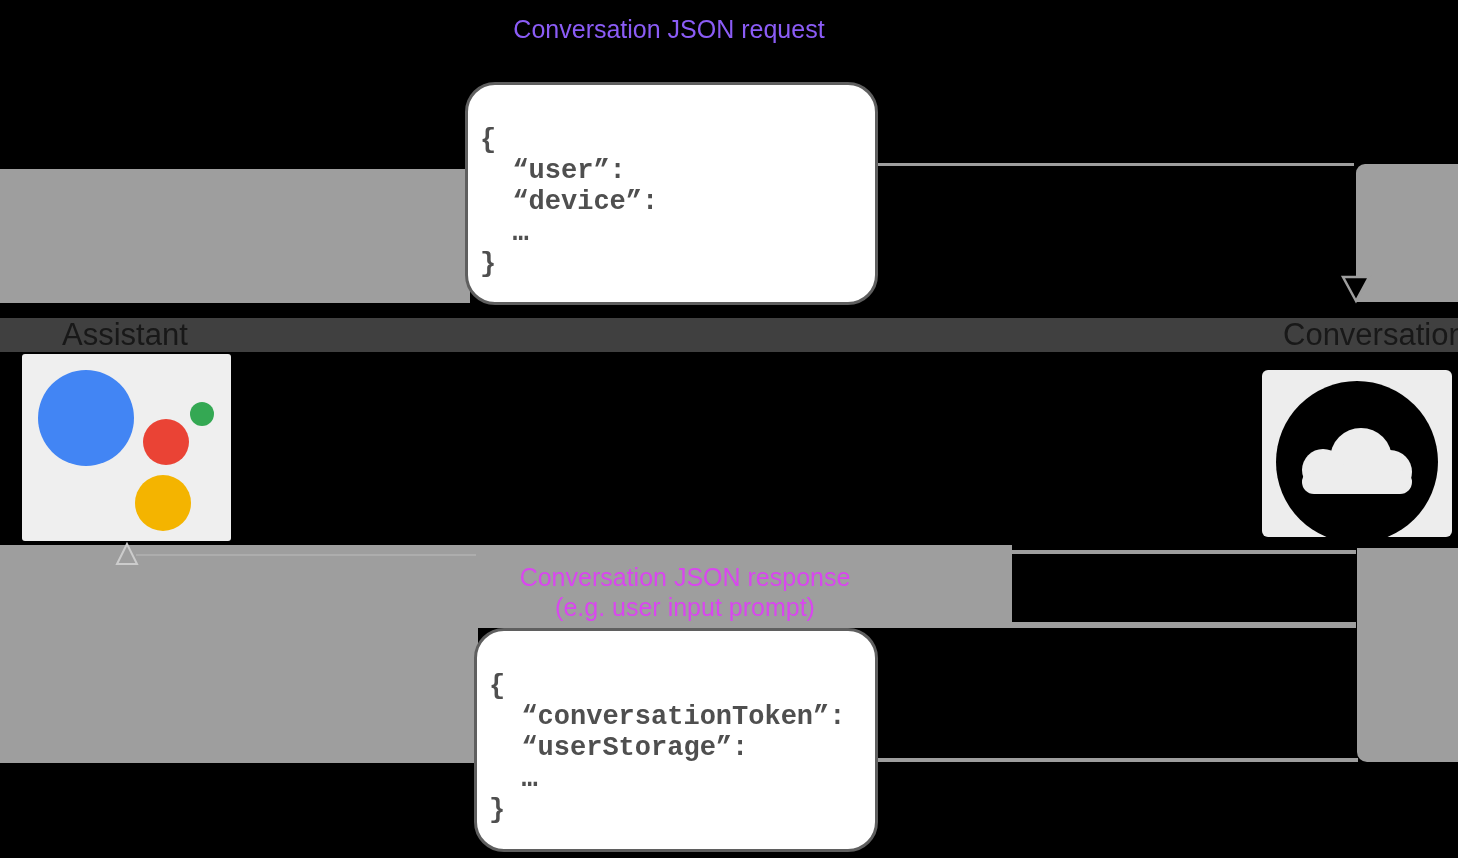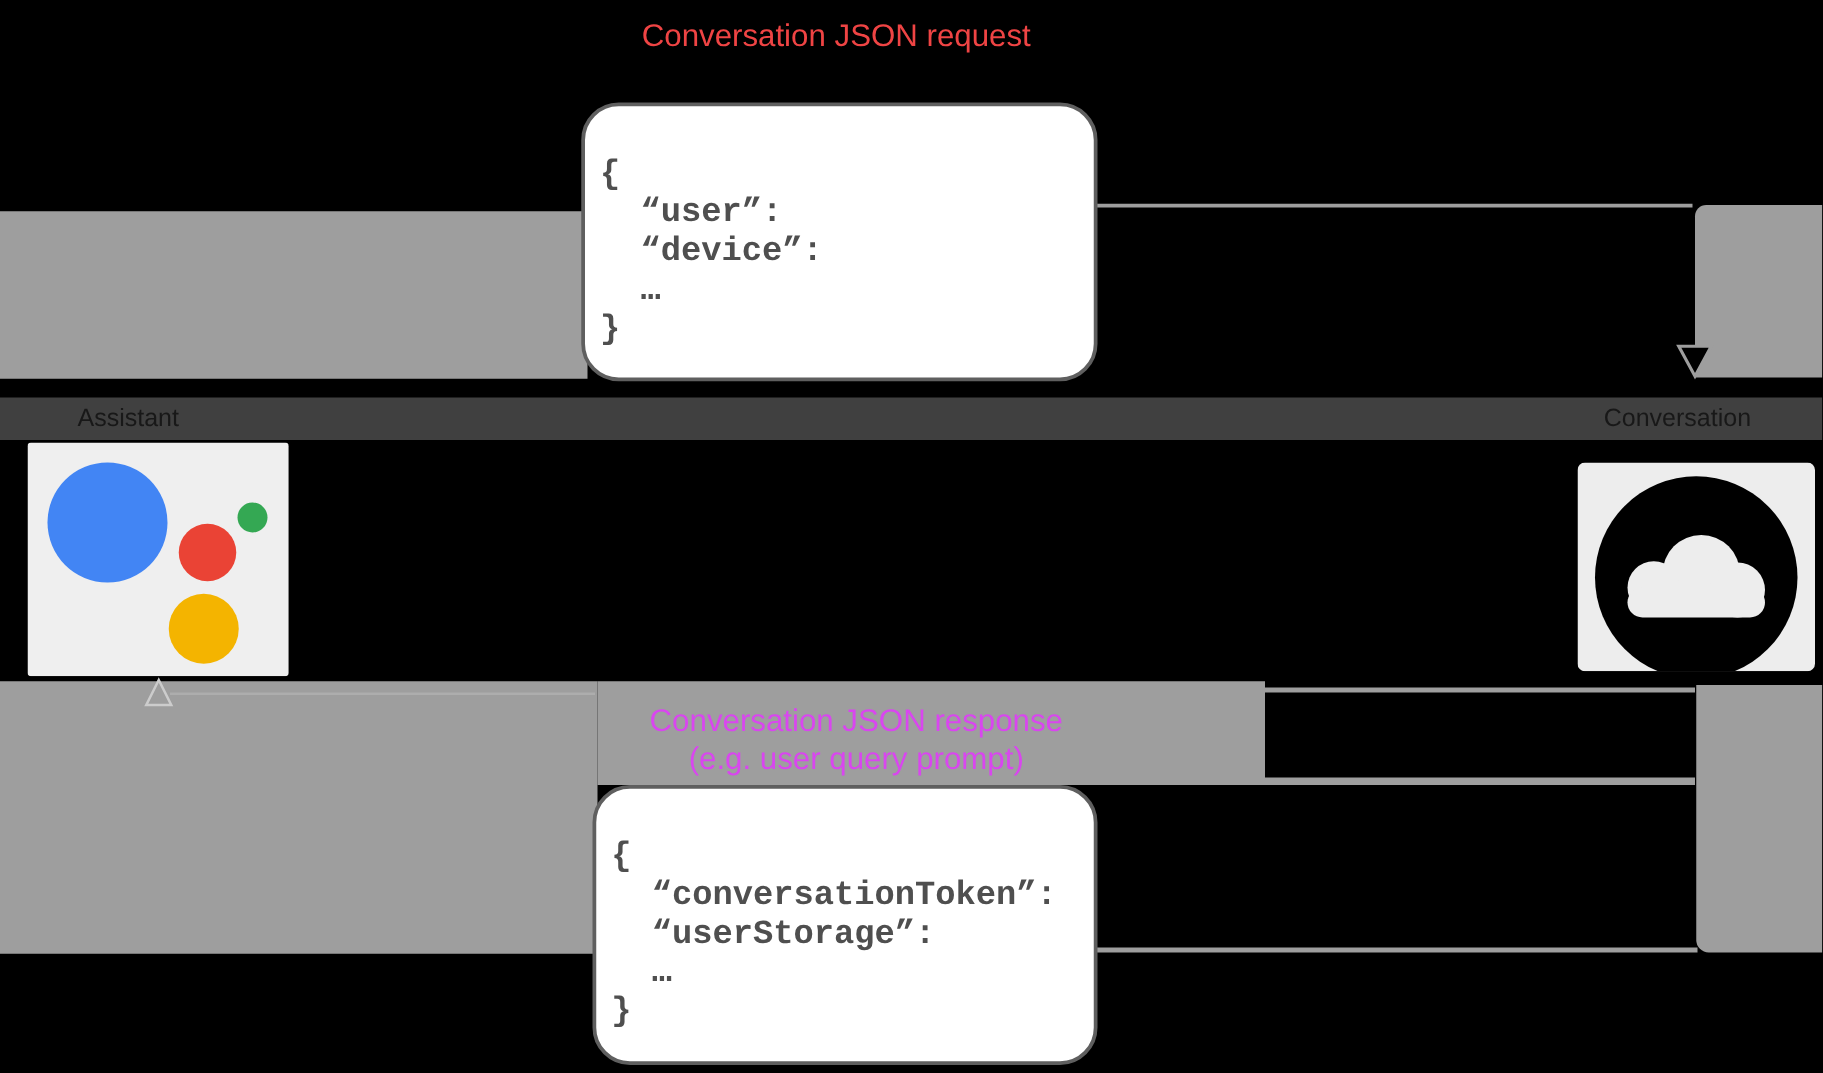--- a/index.html
+++ b/index.html
@@ -1,29 +1,29 @@
 <!DOCTYPE html>
 <html><head>
 <meta charset="utf-8">
 <style>
   html,body{margin:0;padding:0;background:#000;}
   #canvas{position:relative;width:1458px;height:858px;background:#000;overflow:hidden;
           font-family:"Liberation Sans", sans-serif;}
   .abs{position:absolute;}
 
   
-  .flow-label{color:#ef4444;font-size:25px;line-height:30px;text-align:center;}
+  .flow-label{color:#8b5cf6;font-size:25px;line-height:30px;text-align:center;}
   .flow-label.on-gray{color:#d946ef;}
 
   
   .band{background:#9e9e9e;}
 
   
   #node-band{left:0;top:318px;width:1458px;height:34px;background:#404040;}
-  .node-label{color:#181818;font-size:20px;line-height:34px;}
+  .node-label{color:#181818;font-size:31px;line-height:34px;}
 
   
   .json-box{background:#ffffff;border:3px solid #5f5f5f;border-radius:30px;box-sizing:border-box;}
   .json-box pre{margin:0;font-family:"Liberation Mono", monospace;font-weight:bold;
                 font-size:27px;line-height:31px;color:#4f4f4f;padding:40px 0 0 12px;}
 
   
   .thinline{background:#9e9e9e;}
   .lightline{background:#b9b9b9;}
 </style>
@@ -97,21 +97,21 @@
   <div class="abs band" style="left:1357px;top:548px;width:101px;height:214px;border-bottom-left-radius:10px;"></div>
 
   <div class="abs thinline" style="left:128px;top:758px;width:1230px;height:4px;"></div>
 
   <svg class="abs" style="left:112px;top:540px;" width="30" height="28" viewBox="0 0 30 28">
     <polygon points="15,4 5,24 25,24" fill="#9e9e9e" stroke="#cccccc" stroke-width="2"></polygon>
   </svg>
 
   <div class="abs flow-label on-gray" style="left:435px;top:562px;width:500px;">
     <div>Conversation JSON response</div>
-    <div>(e.g. user query prompt)</div>
+    <div>(e.g. user input prompt)</div>
   </div>
 
   <div class="abs json-box" style="left:474px;top:628px;width:404px;height:224px;">
     <pre>{
   “conversationToken”:
   “userStorage”:
   …
 }</pre>
   </div>
 

